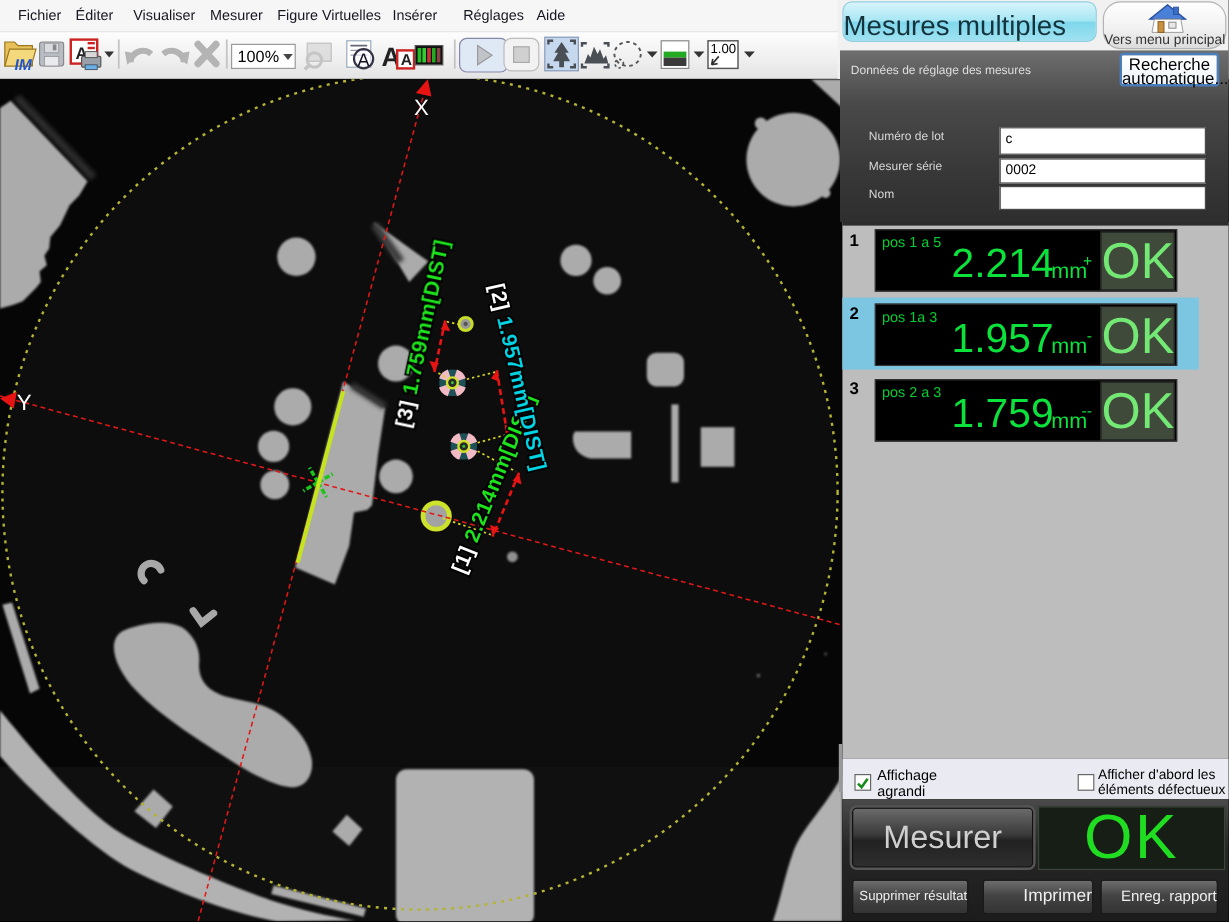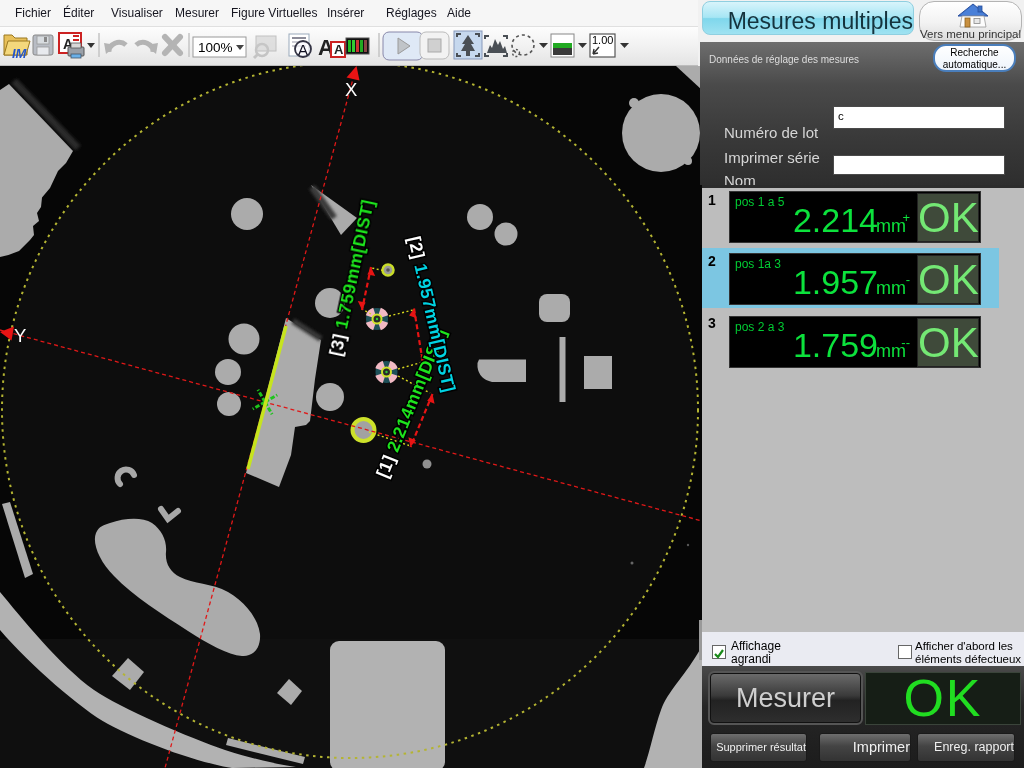--- a/index.html
+++ b/index.html
@@ -10,34 +10,34 @@
 
 #topstrip { left:0; top:0; width:1024px; height:66px; background:#f1f1f1; }
 #menubar { left:0; top:0; width:698px; height:27px; background:#f6f6f6; border-bottom:1px solid #e0e0e0; }
 #menubar span { position:absolute; top:6px; font-size:12px; color:#161620; }
 #toolbar { left:0; top:27px; width:698px; height:39px;
   background:linear-gradient(#fdfdfd,#efefef 60%,#e4e4e4); border-bottom:1px solid #bcbcbc; }
 
 
 #btnMesures { left:702px; top:1px; width:212px; height:34px; border-radius:8px;
   background:linear-gradient(#d8f4fb, #a6e6f4 48%, #7fd7ec 52%, #9fe2f1);
-  border:1px solid #8fcfe0; color:#15333d; font-size:23px; text-align:right; line-height:39px; }
+  border:1px solid #8fcfe0; color:#15333d; font-size:23px; text-align:left; line-height:39px; }
 #btnVers { left:919px; top:1px; width:103px; height:40px; border-radius:15px;
   background:linear-gradient(#ffffff,#f2f2f2 55%,#dcdcdc); border:1px solid #b4b4b4;
   text-align:center; }
 #btnVers .txt { position:absolute; left:0; top:26px; width:100%; font-size:11.5px; color:#333; }
 
 
 #setpanel { left:700px; top:42px; width:324px; height:143px;
   background:linear-gradient(#6e6e6e,#4a4a4a 30%,#383838 70%,#2e2e2e); }
-#setpanel .lab { position:absolute; color:#d6d6d6; font-size:15px;margin-top:15px; }
+#setpanel .lab { position:absolute; color:#d6d6d6; font-size:10px; }
 #lblDonnees { left:9px; top:12px; color:#dedede; font-size:10px; position:absolute; white-space:nowrap; }
 #btnRecherche { position:absolute; left:233px; top:2px; width:83px; height:28px;
-  background:linear-gradient(#ffffff,#eef4fb); border:2px solid #4a7ebb; border-radius:13px;
-  font-size:10px; color:#000; text-align:center; line-height:12px; padding-top:1px; }
+  background:linear-gradient(#ffffff,#eef4fb); border:2px solid #4a7ebb; border-radius:3px;
+  font-size:14px; color:#000; text-align:center; line-height:12px; padding-top:1px; }
 #dropdown { position:absolute; left:23px; top:31px; width:281px; height:26px; background:#fff;
   border:1px solid #7a7a7a; }
 #dropdown .dtxt { position:absolute; left:8px; top:4px; font-size:16.5px; font-weight:bold; color:#000; }
 #dropdown .dbtn { position:absolute; right:1px; top:1px; width:22px; height:22px;
   background:linear-gradient(#e8f1fa,#c4d8ee); border-left:1px solid #98b0cc; }
 #dropdown .dbtn:after { content:""; position:absolute; left:6px; top:8px;
   border-left:5px solid transparent; border-right:5px solid transparent; border-top:6px solid #4a5a6a; }
 .field { position:absolute; background:#fff; border:1px solid #4a4a4a; font-size:11.5px; color:#000; padding:3px 0 0 4px; }
 #fLot   { left:133px; top:64px;  width:172px; height:23px; }
 #fCpt   { left:133px; top:90px;  width:172px; height:21px; }
@@ -354,23 +354,24 @@
       <rect x="9" y="15" width="5" height="9" fill="#c89040" stroke="#8a6020" stroke-width="0.8"></rect>
       <rect x="18" y="15.5" width="6" height="5" fill="#e8e8e8" stroke="#888" stroke-width="0.8"></rect>
     </svg>
     <div class="txt">Vers menu principal</div>
   </div>
 
   <div class="abs" id="setpanel">
     <div id="lblDonnees">Données de réglage des mesures</div>
     <div id="btnRecherche">Recherche<br>automatique...</div>
     <div class="lab" style="left:24px;top:67px">Numéro de lot</div>
-    <div class="lab" style="left:24px;top:92px">Imprimer série</div>
+    <div class="lab" style="left:24px;top:92px">Mesurer série</div>
     <div class="lab" style="left:24px;top:115px">Nom</div>
     <div class="field" id="fLot">c</div>
+    <div class="field" id="fCpt">0002</div>
     <div class="field" id="fNom"></div>
   </div>
 
   <div class="abs" id="list">
     <div id="sel2"></div>
     <div class="rownum" style="left:6px;top:4px">1</div>
     <div class="rowbox" style="top:3px">
       <div class="poslab">pos 1 a 5</div>
       <div class="bigval">2.214</div>
       <div class="mmlab">mm</div>

